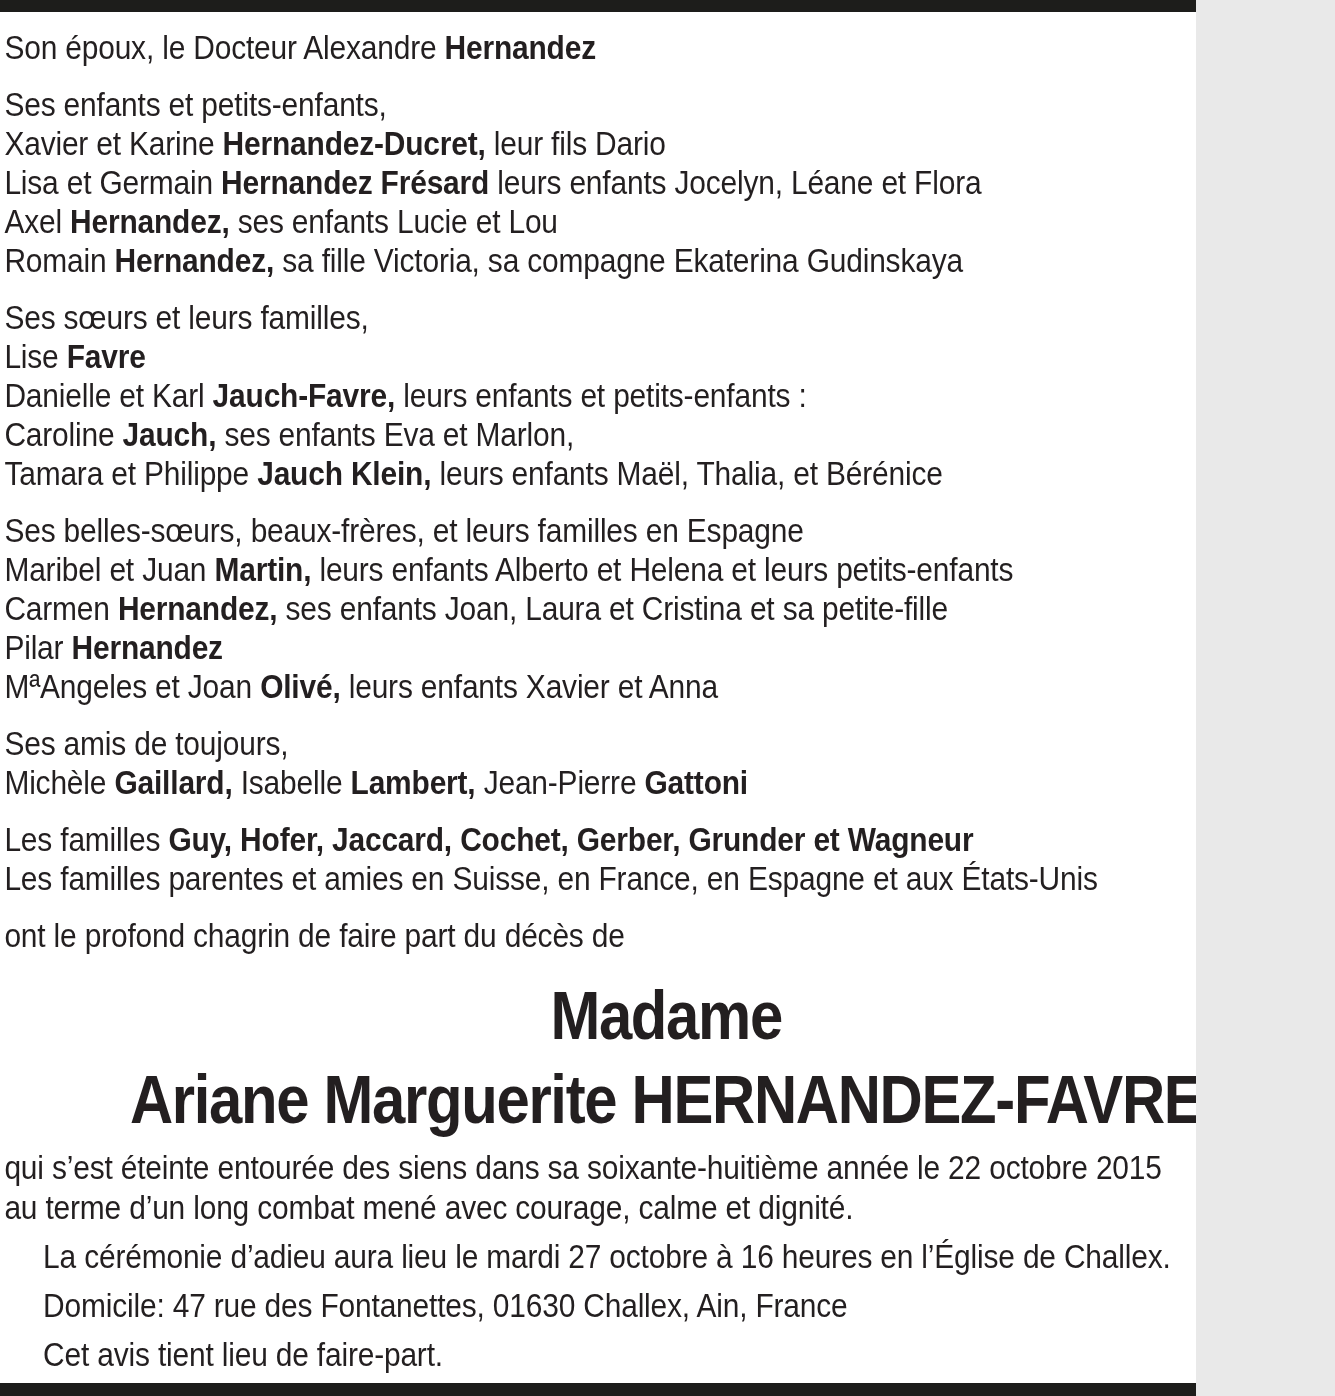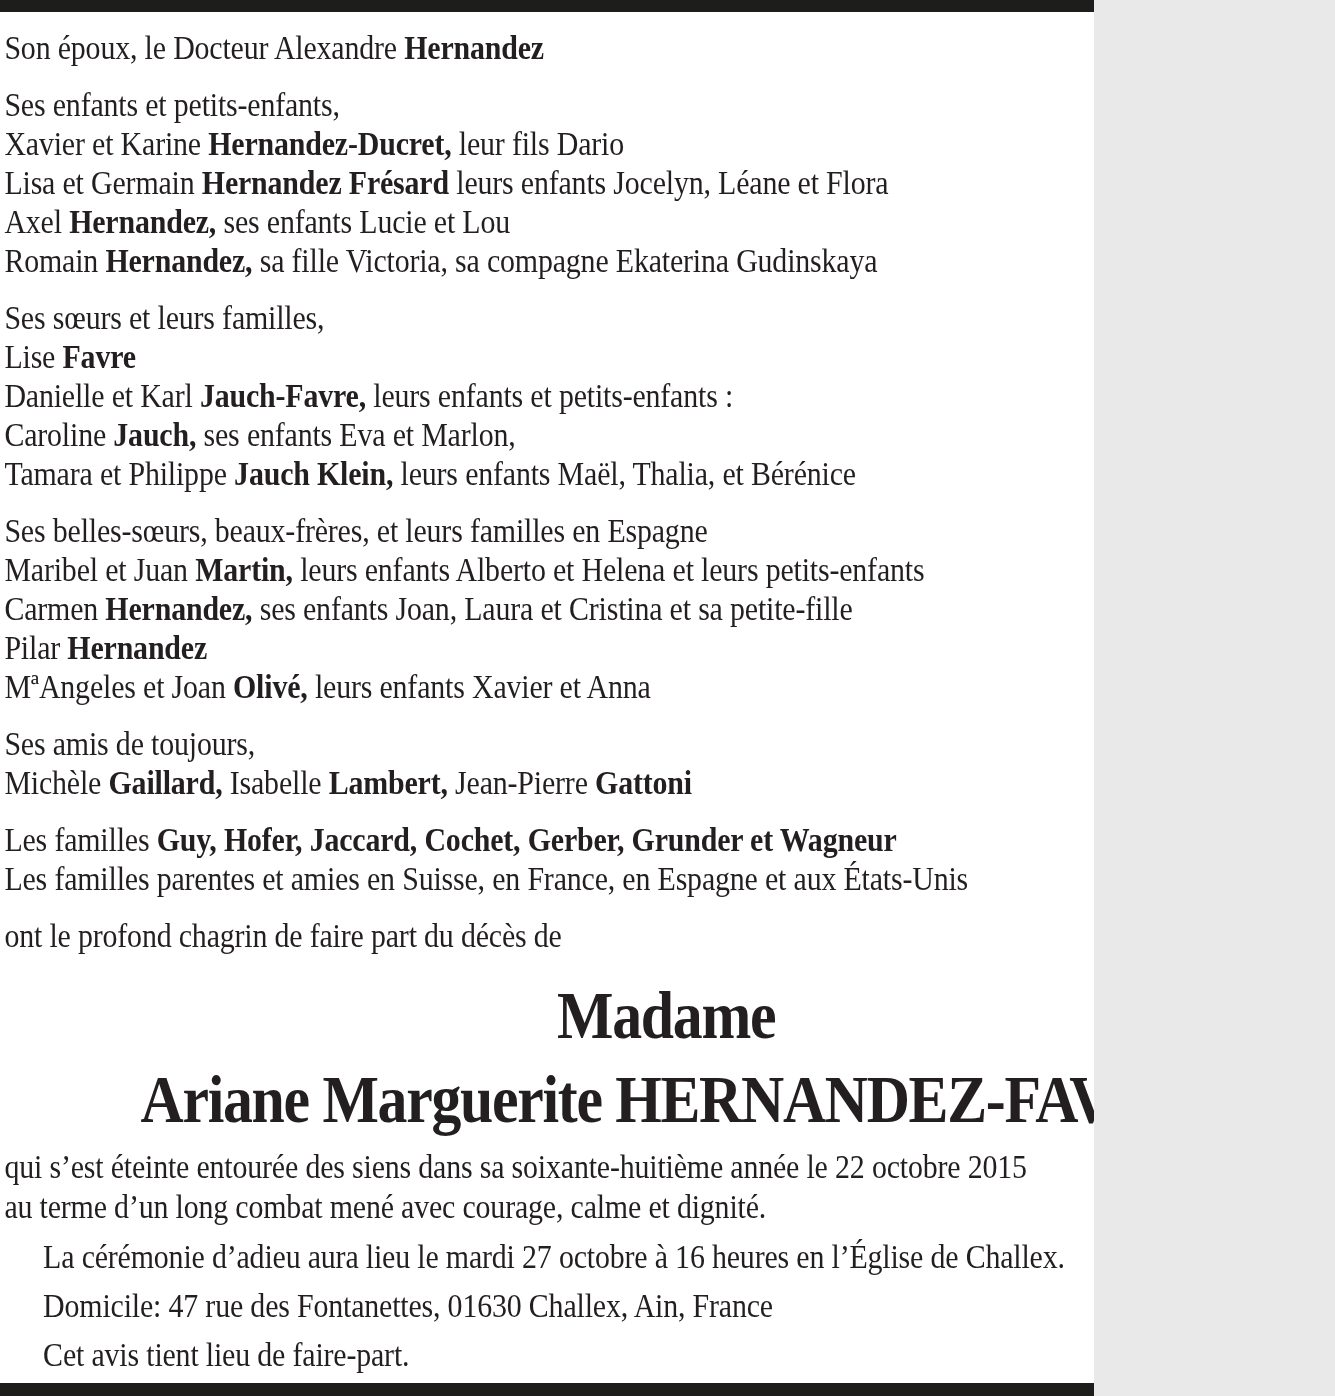--- a/index.html
+++ b/index.html
@@ -3,25 +3,25 @@
 <meta charset="utf-8">
 <style>
   :root{
     --text:#231f20;
     --rule:#1d1d1b;
     --bg:#ffffff;
   }
   html,body{margin:0;padding:0;background:#e9e9e9;}
   .page{
     position:relative;
-    width:1094px;
+    width:1196px;
     height:1396px;
     background:var(--bg);
     overflow:hidden;
-    font-family:Liberation Serif, serif;
+    font-family:Liberation Sans, sans-serif;
     color:var(--text);
   }
   .rule{
     position:absolute;
     left:0;
     width:1335px;
     background:var(--rule);
   }
   .rule.top{top:0;height:12px;}
   .rule.bottom{bottom:0;height:13px;}

